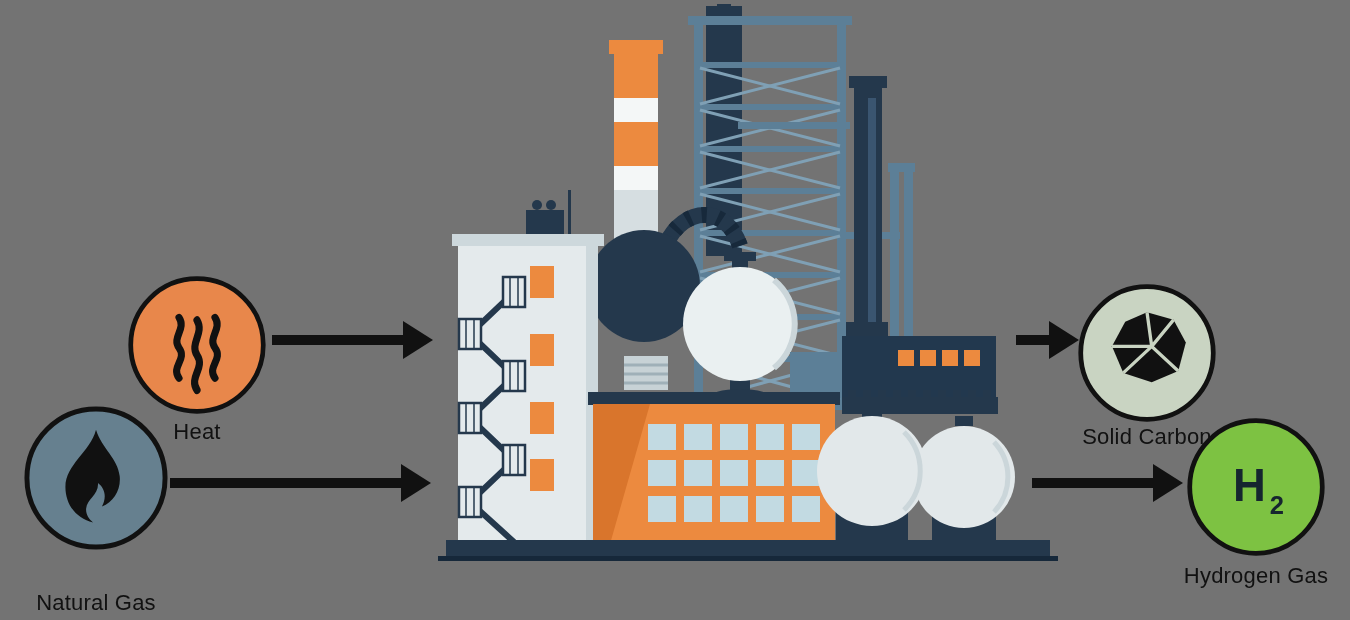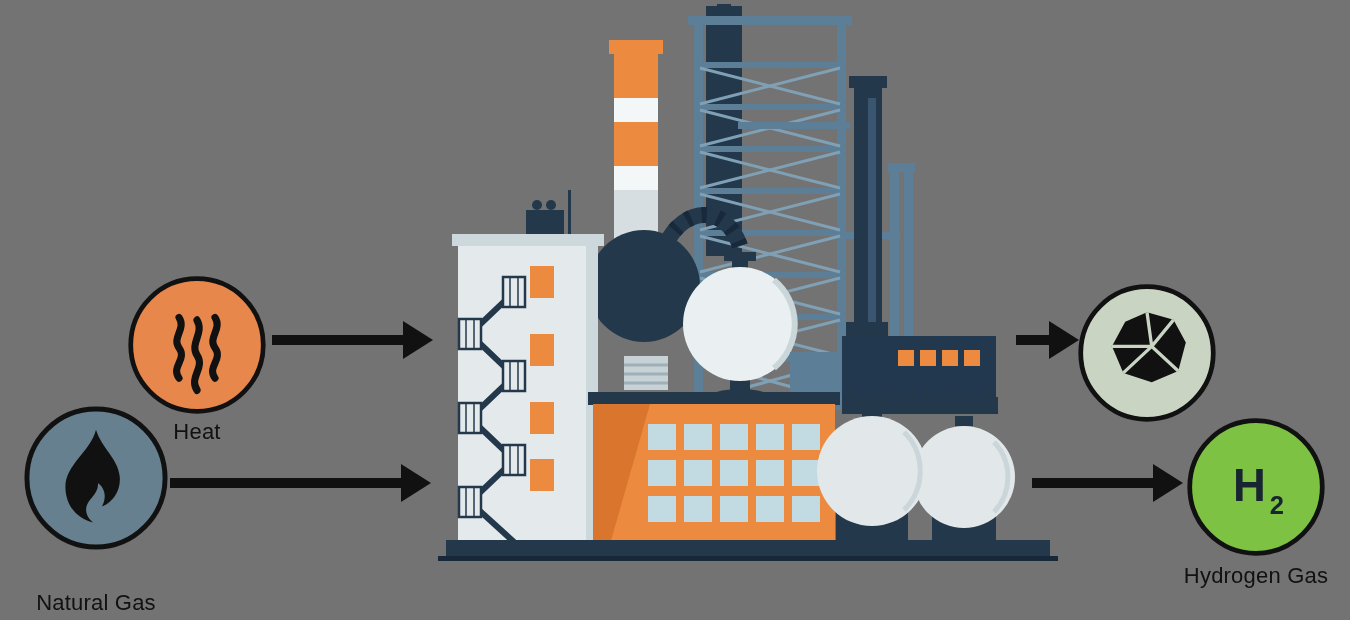--- a/index.html
+++ b/index.html
@@ -241,20 +241,21 @@
     <rect x="0" y="552" width="620" height="5" fill="#16283A"></rect>
   </svg>
 
   <svg class="node-svg" style="left:1076px;top:282px" width="142" height="142" viewBox="0 0 150 150">
     <circle cx="75" cy="75" r="70" stroke="#111111" stroke-width="5" fill="#C9D4C2"></circle>
     <g>
       <polygon points="75,32 103,40 116,64 108,94 80,106 50,96 38,68 52,42" fill="#111111"></polygon>
       <path d="M75 32 L80 68 L108 94 M80 68 L50 96 M103 40 L80 68 M38 68 L80 68" fill="none" stroke="#C9D4C2" stroke-width="3.5"></path>
     </g>
   </svg>
+  <div class="node-label" style="left:1047px;top:424px;width:200px">Solid Carbon</div>
 
   <svg class="node-svg" style="left:1185px;top:416px" width="142" height="142" viewBox="0 0 150 150">
     <circle cx="75" cy="75" r="70" stroke="#111111" stroke-width="5" fill="#7DC242"></circle>
     <g font-family="Liberation Sans, sans-serif" font-weight="bold">
       <text x="68" y="90" font-size="48" text-anchor="middle" fill="#16252F">H</text>
       <text x="97" y="104" font-size="27" text-anchor="middle" fill="#16252F">2</text>
     </g>
   </svg>
   <div class="node-label" style="left:1156px;top:563px;width:200px">Hydrogen Gas</div>
 

